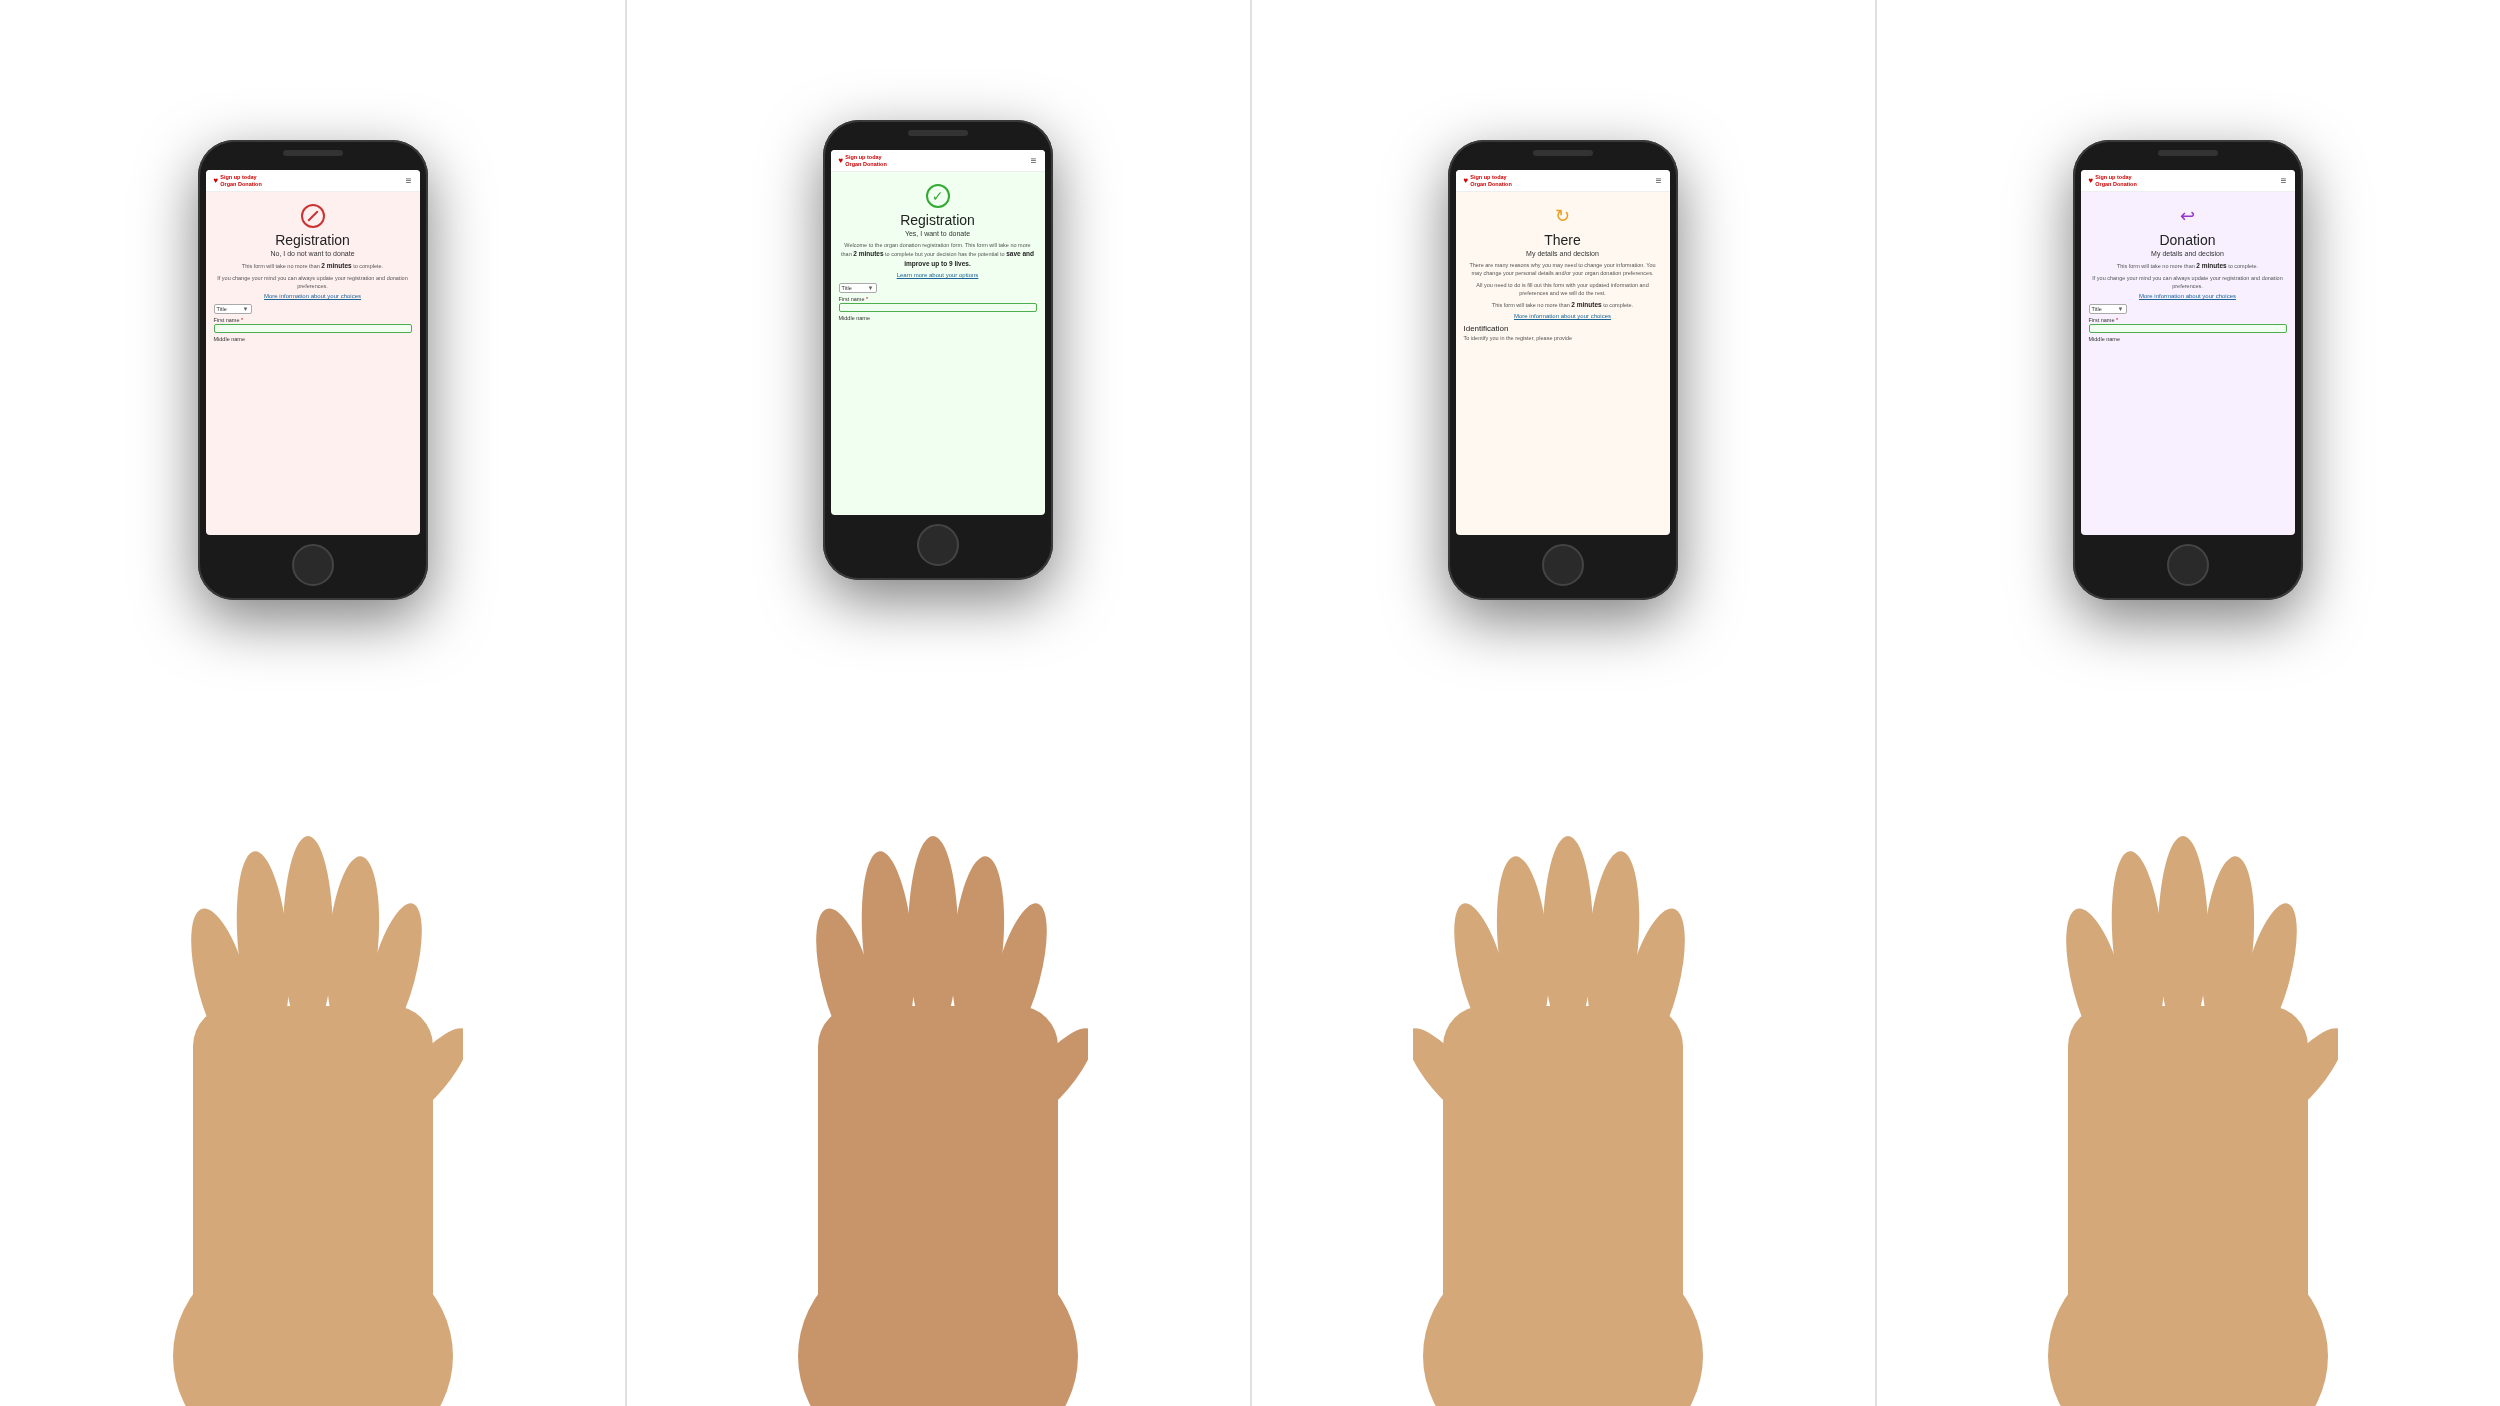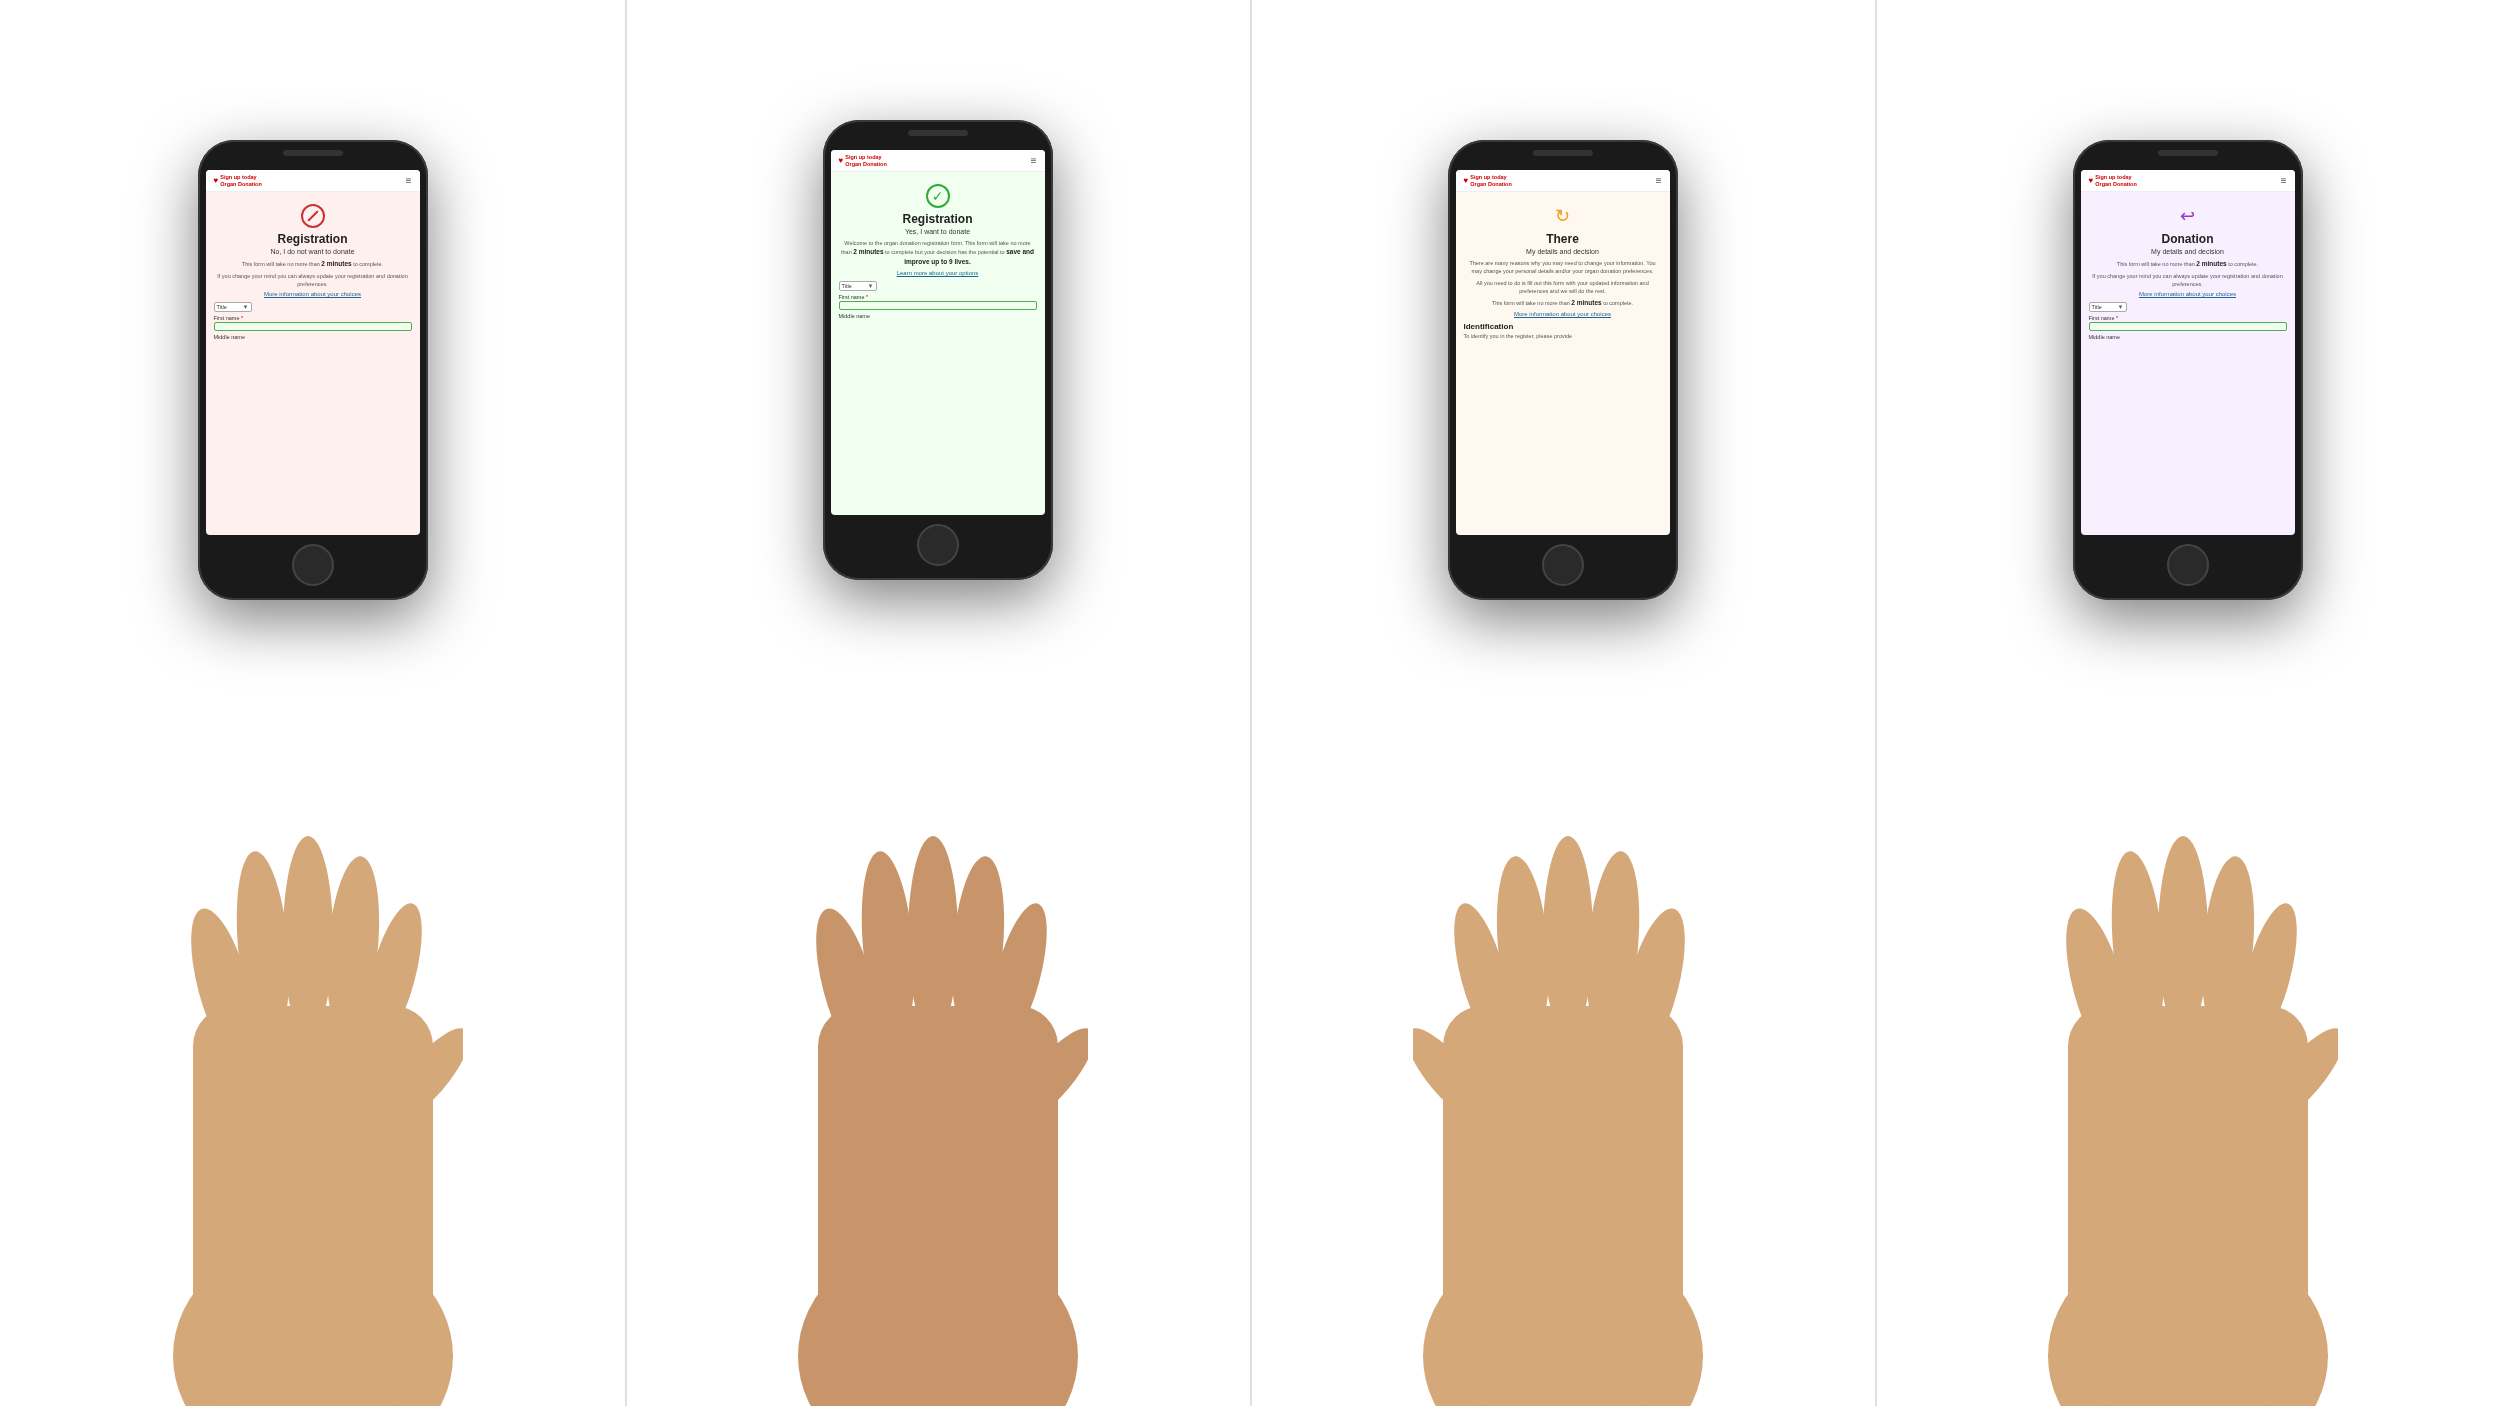--- a/index.html
+++ b/index.html
@@ -110,22 +110,22 @@
       font-size: 10px;
       color: #555;
     }
     
     .screen-body {
       padding: 8px 8px 4px;
       text-align: center;
       overflow: hidden;
     }
     .screen-title {
-      font-size: 12px;
-      font-weight: bold;
+      font-size: 14px;
+      font-weight: normal;
       color: #222;
       margin-bottom: 2px;
     }
     .screen-subtitle {
       font-size: 7px;
       color: #333;
       margin-bottom: 4px;
     }
     .screen-desc {
       font-size: 5.5px;
@@ -218,21 +218,21 @@
     .screen-icon-withdraw {
       width: 24px; height: 24px;
       display: flex; align-items: center; justify-content: center;
       margin: 4px auto 4px;
       color: #9933cc;
       font-size: 18px;
     }
     
     .identification-title {
       font-size: 8px;
-      font-weight: bold;
+      font-weight: normal;
       color: #222;
       text-align: left;
       margin-top: 4px;
       margin-bottom: 2px;
     }
     .identification-desc {
       font-size: 5.5px;
       color: #555;
       text-align: left;
       line-height: 1.4;

